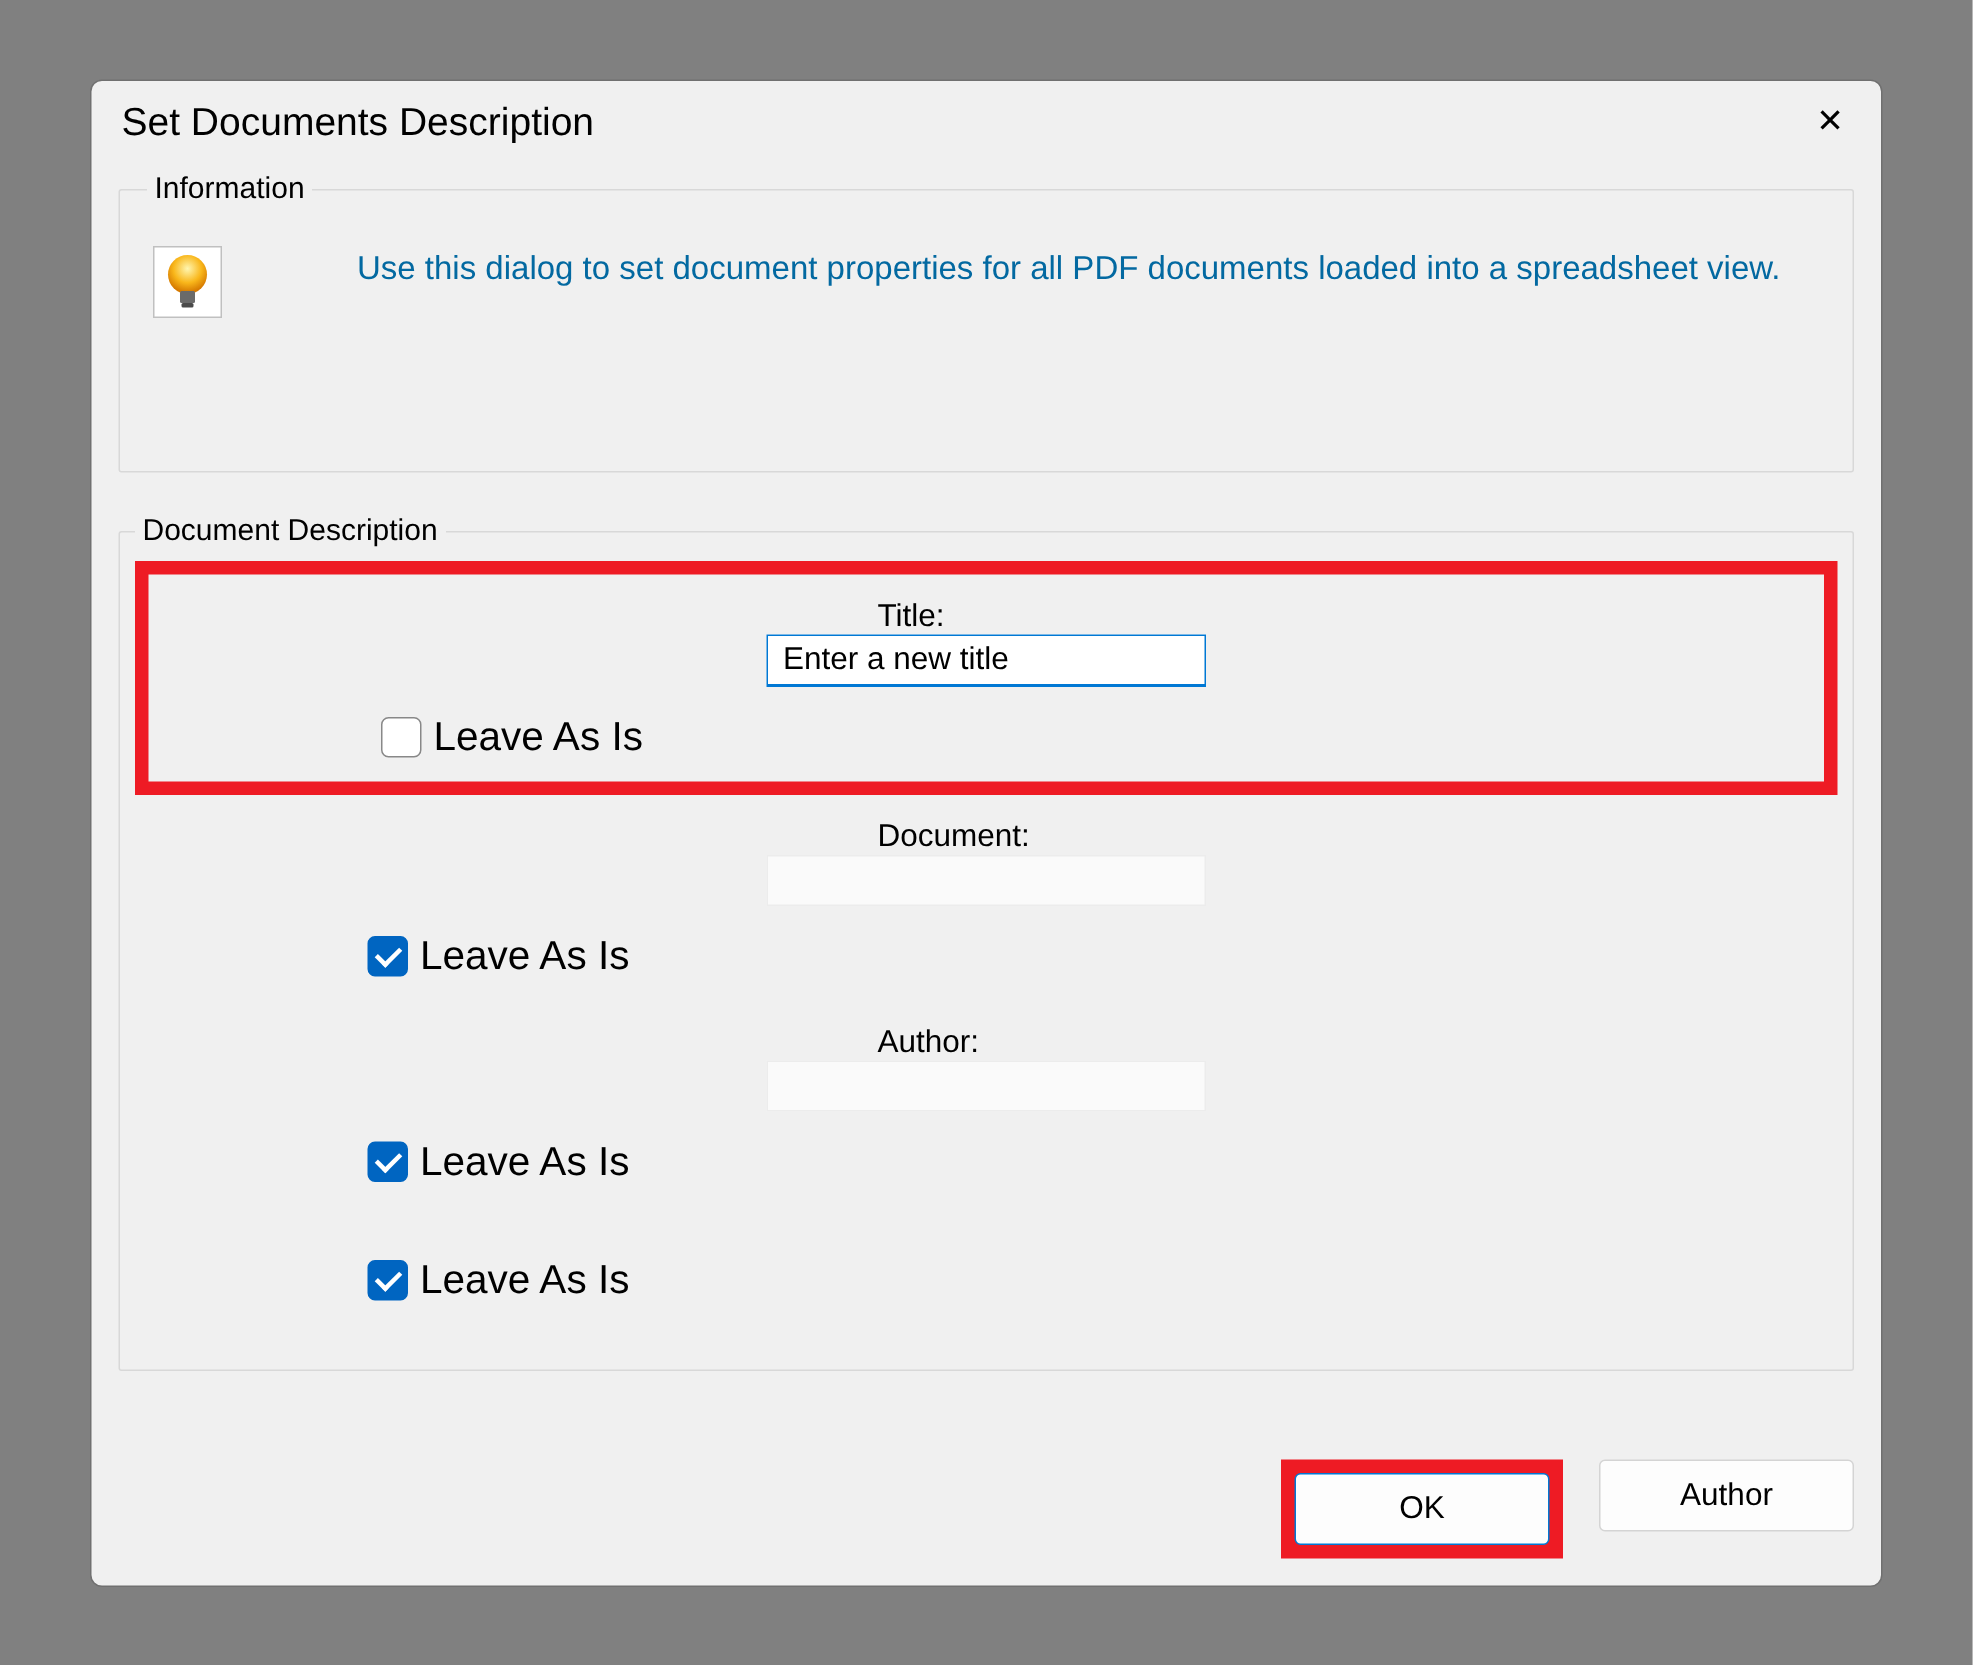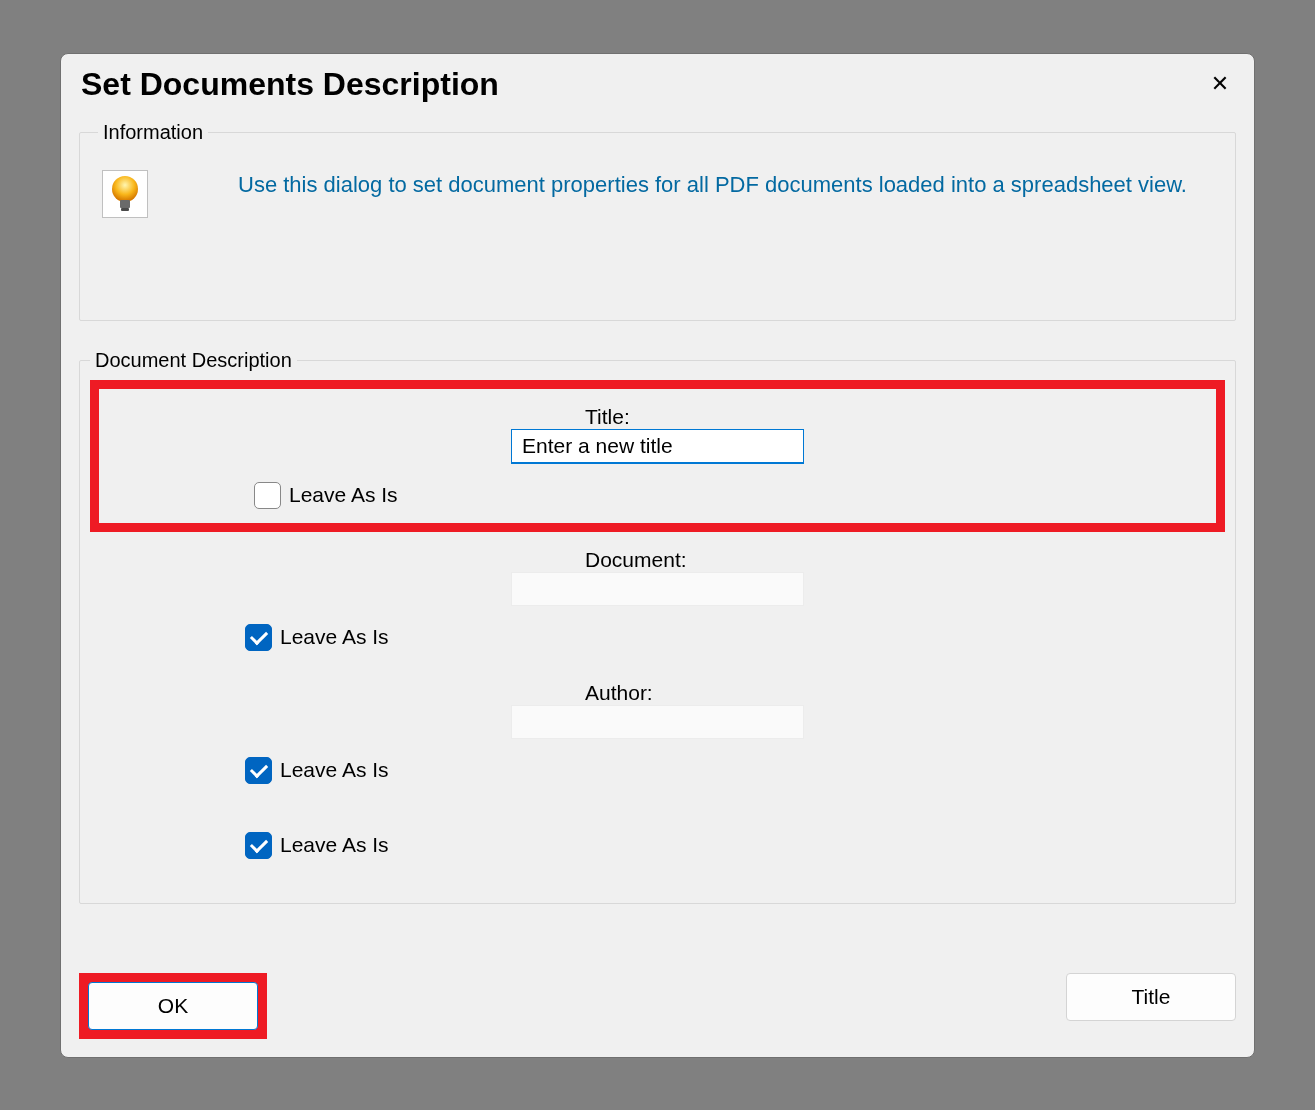--- a/index.html
+++ b/index.html
@@ -22,23 +22,22 @@
       display: flex;
       flex-direction: column;
     }
     .titlebar {
       display: flex;
       justify-content: space-between;
       align-items: center;
       padding: 12px 20px 8px 20px;
     }
     .dialog-title {
-      font-size: 32px;
-      color: #000;
-      font-weight: bold;
+      font-size: 26px;
+      color: #000;
     }
     .close-btn {
       width: 28px;
       height: 28px;
       display: flex;
       align-items: center;
       justify-content: center;
       cursor: pointer;
       font-size: 22px;
       color: #000;
@@ -148,26 +147,26 @@
     .checkbox.checked::after {
       content: "";
       width: 7px;
       height: 13px;
       border: solid #fff;
       border-width: 0 3px 3px 0;
       transform: rotate(45deg);
       margin-top: -3px;
     }
     .check-label {
-      font-size: 21px;
+      font-size: 27px;
       color: #000;
     }
     .button-bar {
       display: flex;
-      justify-content: space-between;
+      justify-content: flex-end;
       gap: 24px;
       padding: 10px 0 0 0;
       margin-top: auto;
     }
     .btn {
       width: 170px;
       height: 48px;
       font-size: 21px;
       font-family: inherit;
       border: 1px solid #d4d4d4;
@@ -257,17 +256,17 @@
           <span class="check-label">Leave As Is</span>
         </div>
       </div>
 
     </fieldset>
 
     <div class="button-bar">
       <div class="ok-wrap">
         <button class="btn">OK</button>
       </div>
-      <button class="btn">Title</button>
+      <button class="btn">Author</button>
     </div>
 
   </div>
 </div>
 
 </body></html>

